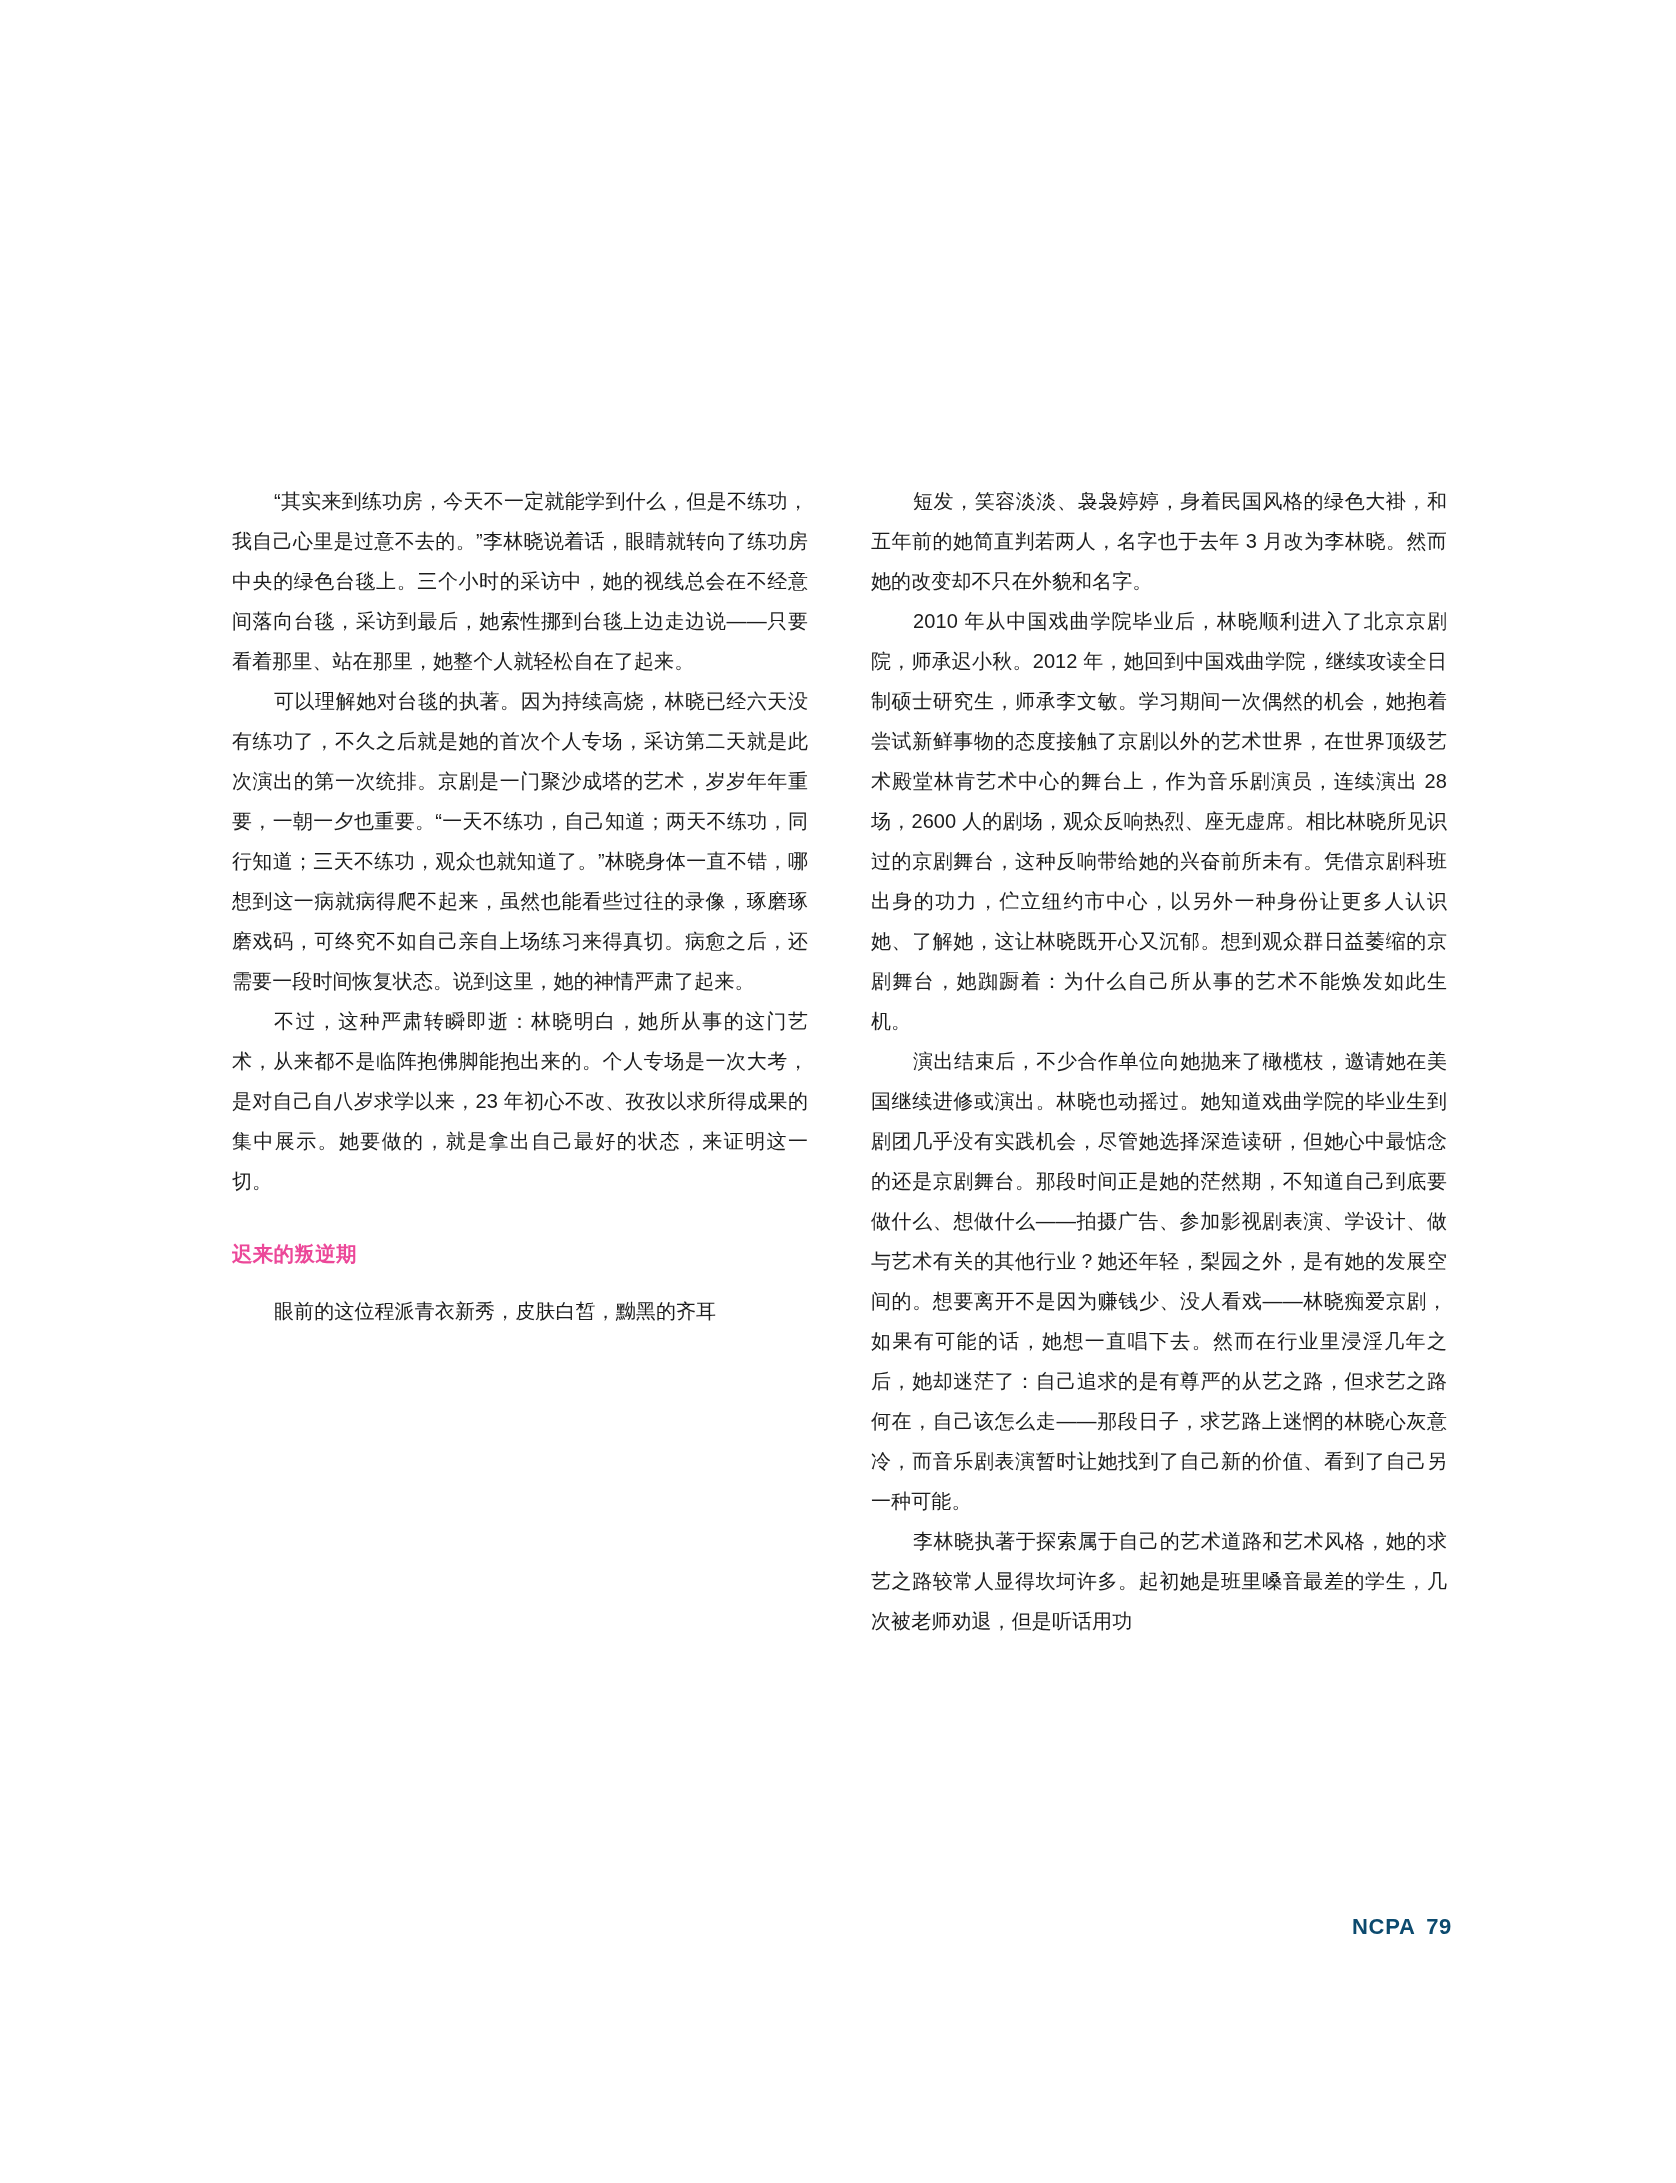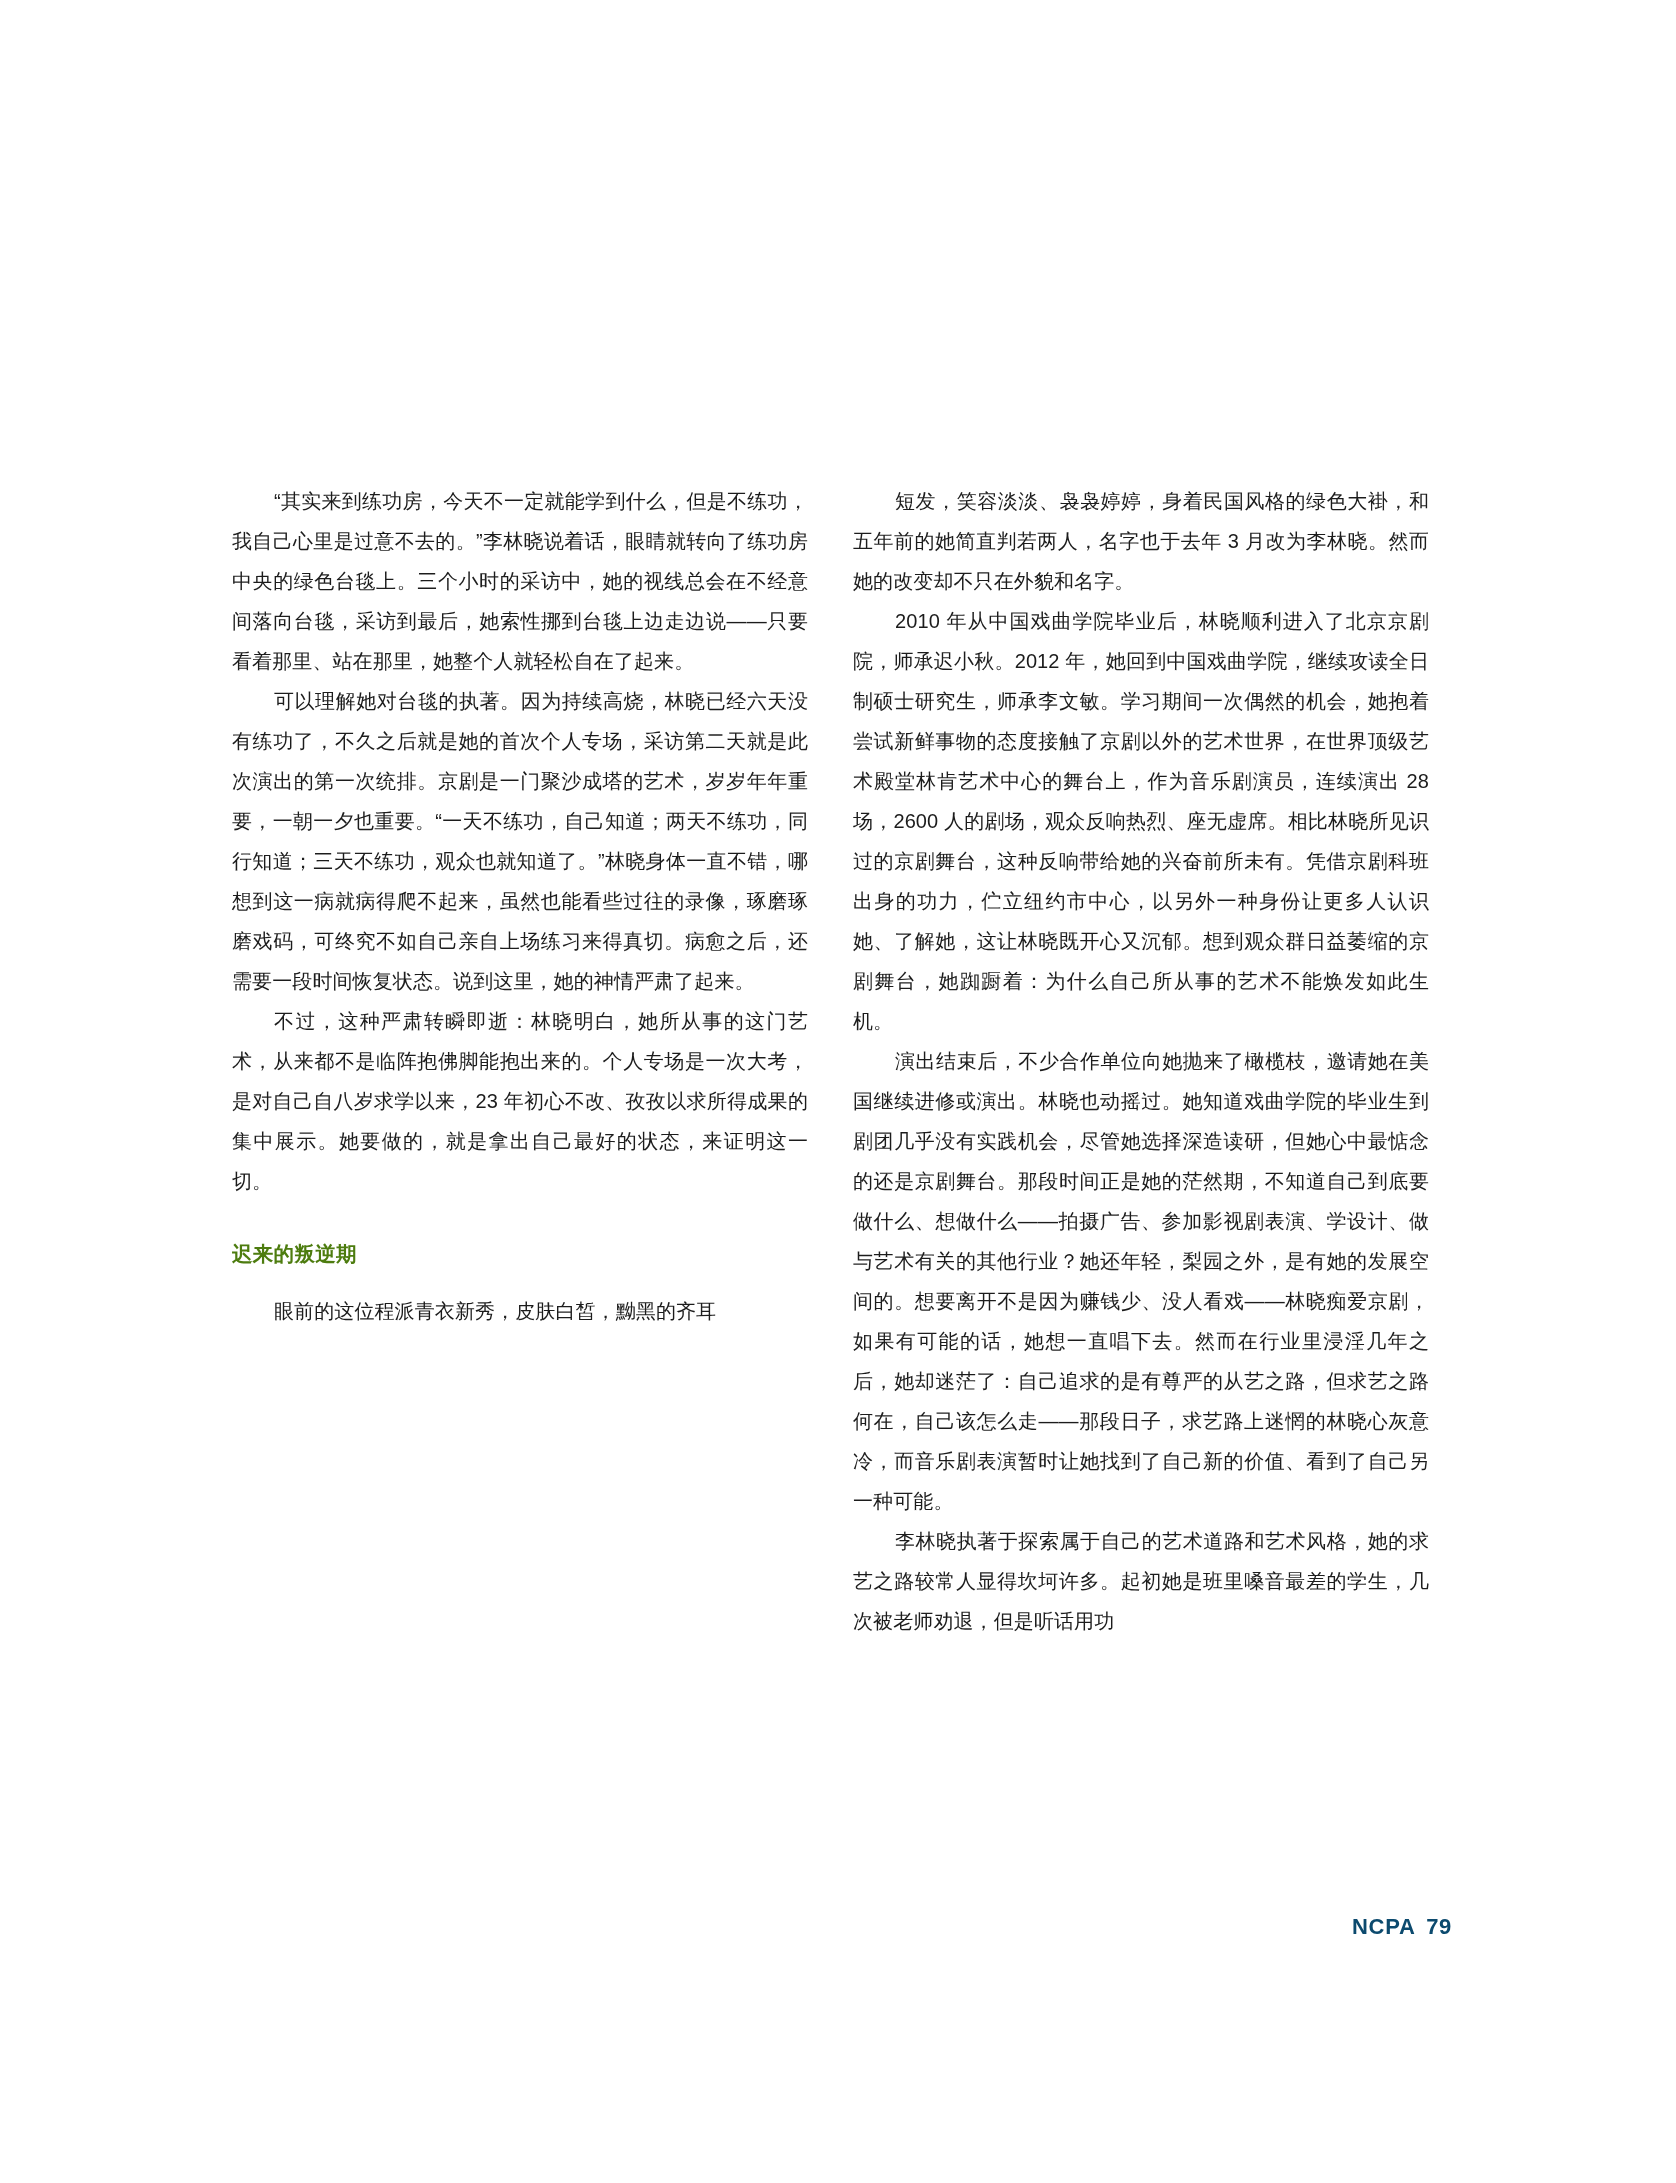--- a/index.html
+++ b/index.html
@@ -22,21 +22,21 @@
     background: #ffffff;
   }
 
   
   .columns {
     position: absolute;
     left: 232px;
     top: 481px;
     width: 1215px;
     display: flex;
-    gap: 45px;
+    gap: 63px;
   }
   .col {
     width: 576px;
   }
 
   p.para {
     margin: 0 0 0 0;
     font-size: 20px;
     line-height: 40px;
     text-align: justify;
@@ -48,21 +48,21 @@
   }
   p.para + p.para {
     margin-top: 0;
   }
 
   h2.subhead {
     font-size: 20.5px;
     line-height: 40px;
     font-weight: 700;
     margin: 33px 0 17px 0;
-    color: #4d7c0f;
+    color: #ec4899;
     letter-spacing: 0.3px;
   }
 
   .footer {
     position: absolute;
     right: 224px;
     bottom: 243px;
     font-size: 22px;
     font-weight: 700;
     color: #0c4a6e;

